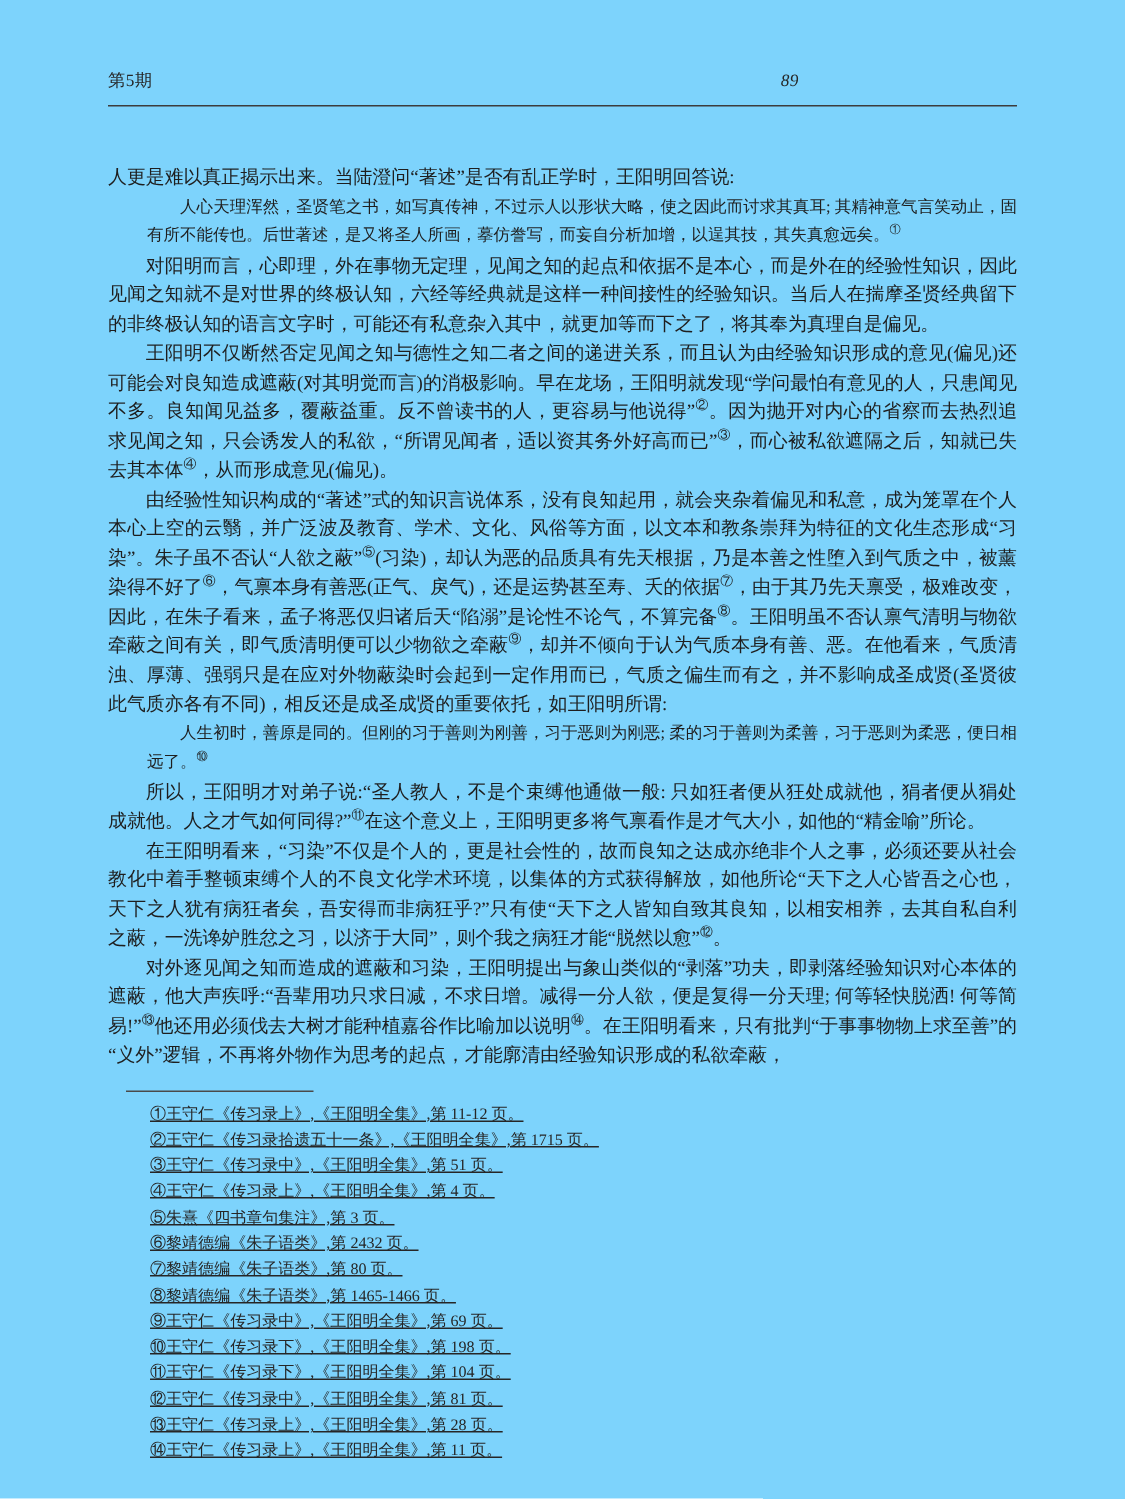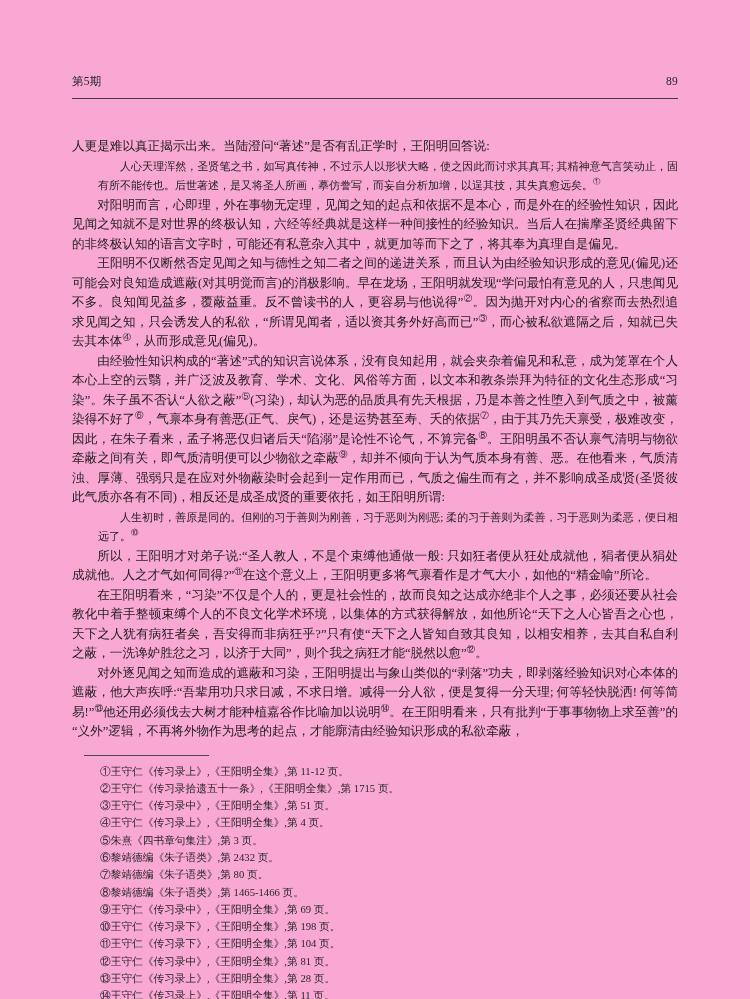--- a/index.html
+++ b/index.html
@@ -1,39 +1,39 @@
 <!DOCTYPE html>
 <html lang="zh"><head>
 <meta charset="utf-8">
 <style>
   html, body { margin: 0; padding: 0; background: #ffffff; }
   .page {
     position: relative;
     width: 750px;
     height: 999px;
     box-sizing: border-box;
-    background: #f9a8d4;
-    padding: 74px 72px 0 72px;
+    background: #7dd3fc;
+    padding: 46px 72px 0 72px;
     font-family: "Liberation Serif", "DejaVu Serif", serif;
     color: #1e1e1e;
     overflow: hidden;
   }
   
   .header {
     display: flex;
     align-items: baseline;
     font-size: 11.5px;
     letter-spacing: 0.3px;
     color: #262626;
     padding-bottom: 9px;
     border-bottom: 1px solid #3c3c3c;
   }
   .header-issue { flex: 1; text-align: left; }
   .header-title { flex: 2.6; text-align: center; }
-  .header-page  { flex: 1; text-align: right; }
+  .header-page  { flex: 1; text-align: center; font-style: italic; }
   
   .content {
     margin-top: 38px;
     font-size: 12.6px;
     line-height: 19.5px;
     text-align: justify;
     text-justify: inter-ideograph;
   }
   p.para { margin: 0; text-indent: 2em; }
   p.para.no-indent { text-indent: 0; }
@@ -53,21 +53,21 @@
     width: 125px;
     height: 0;
     border-top: 1px solid #4a4a4a;
     margin: 13px 0 7px 12px;
   }
   .footnotes {
     font-size: 10.7px;
     line-height: 17.3px;
     color: #262626;
   }
-  .footnote-item { padding-left: 28px; margin: 0; }
+  .footnote-item { padding-left: 28px; margin: 0; text-decoration: underline; }
 </style>
 </head>
 <body>
 
 <div class="page">
 
   <div class="header">
     <span class="header-issue">第5期</span>
     <span class="header-page">89</span>
   </div>

